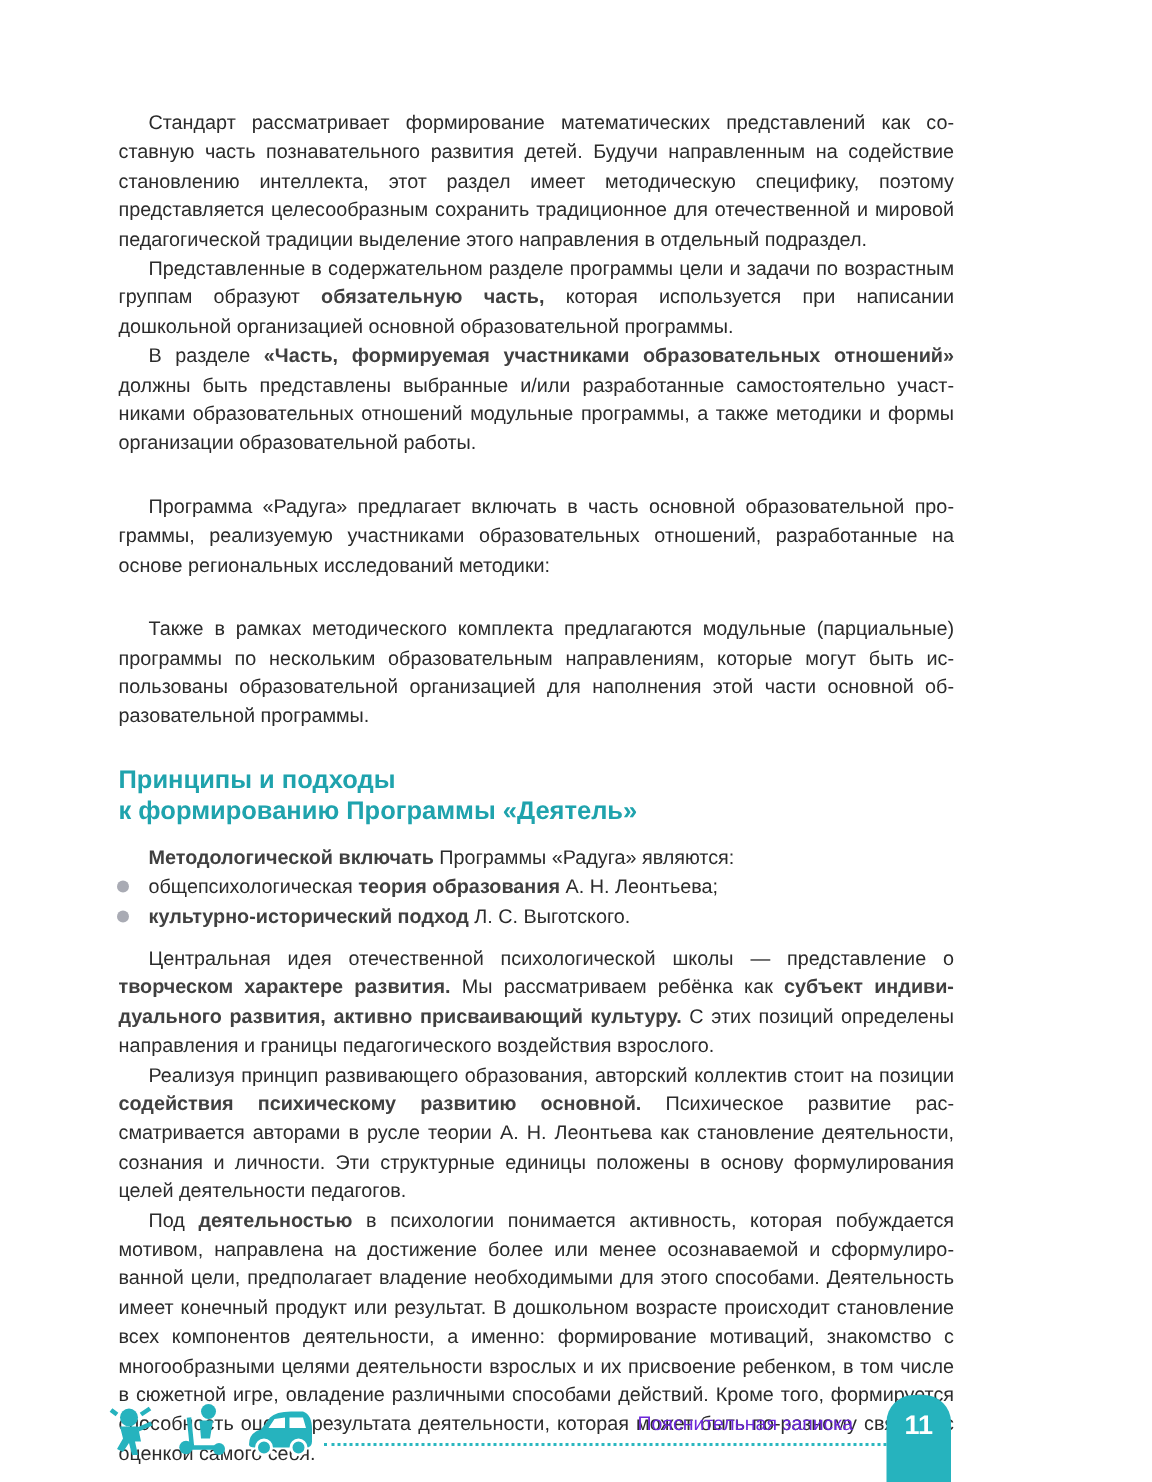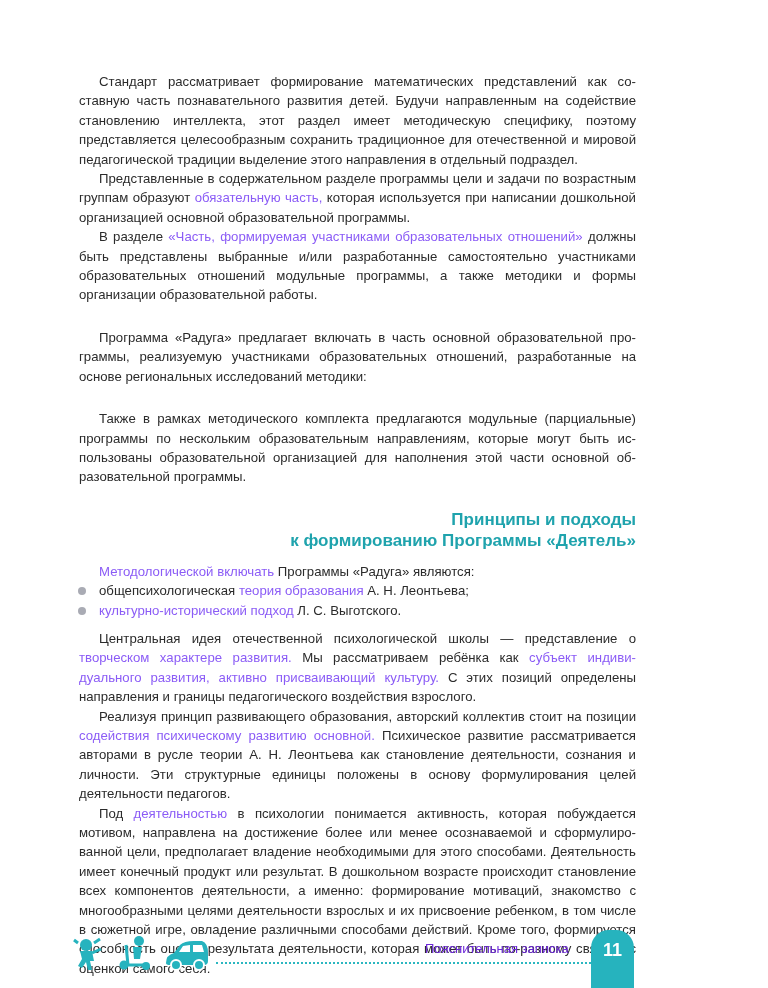--- a/index.html
+++ b/index.html
@@ -1,25 +1,25 @@
 <!DOCTYPE html>
 <html><head>
 <meta charset="utf-8">
 <style>
   html, body { margin:0; padding:0; background:#ffffff; }
   body { width:768px; height:988px; position:relative; overflow:hidden;
          font-family:"Liberation Sans", sans-serif; color:#2b2b2b; }
   .page { position:absolute; left:79px; top:72px; width:557px; font-size:13.2px; line-height:19.4px; }
   p { margin:0; text-align:justify; text-indent:20px; }
   p.gap { margin-top:23px; }
-  b { font-weight:normal; color:#8b5cf6; }
+  b { font-weight:bold; color:#404040; }
   ul { list-style:none; margin:0; padding:0; }
   ul li { position:relative; text-indent:20px; text-align:justify; }
   ul li::before { content:""; position:absolute; left:-1px; top:6px; width:8px; height:8px; border-radius:50%; background:#a9abb4; text-indent:0; }
-  .heading { text-align:right; color:#1fa3ad; font-weight:bold; font-size:17px; line-height:21px; margin-top:22px; margin-bottom:11px; }
+  .heading { text-align:left; color:#1fa3ad; font-weight:bold; font-size:17px; line-height:21px; margin-top:22px; margin-bottom:11px; }
   .footer-icons { position:absolute; left:72px; top:935px; display:flex; gap:14px; align-items:flex-end; }
   .dots { position:absolute; left:216px; top:962px; width:375px; border-top:2px dotted #2bb7c0; }
   .footer-label { position:absolute; left:425px; top:941px; font-size:13px; color:#6d28d9; }
   .page-tab { position:absolute; left:591px; top:930px; width:43px; height:60px; background:#26b3be; border-radius:18px 18px 0 0; color:#fff; font-weight:bold; font-size:18px; text-align:center; line-height:40px; }
 </style>
 </head>
 <body>
 
 <div class="page">
   <div id="top-paras">

